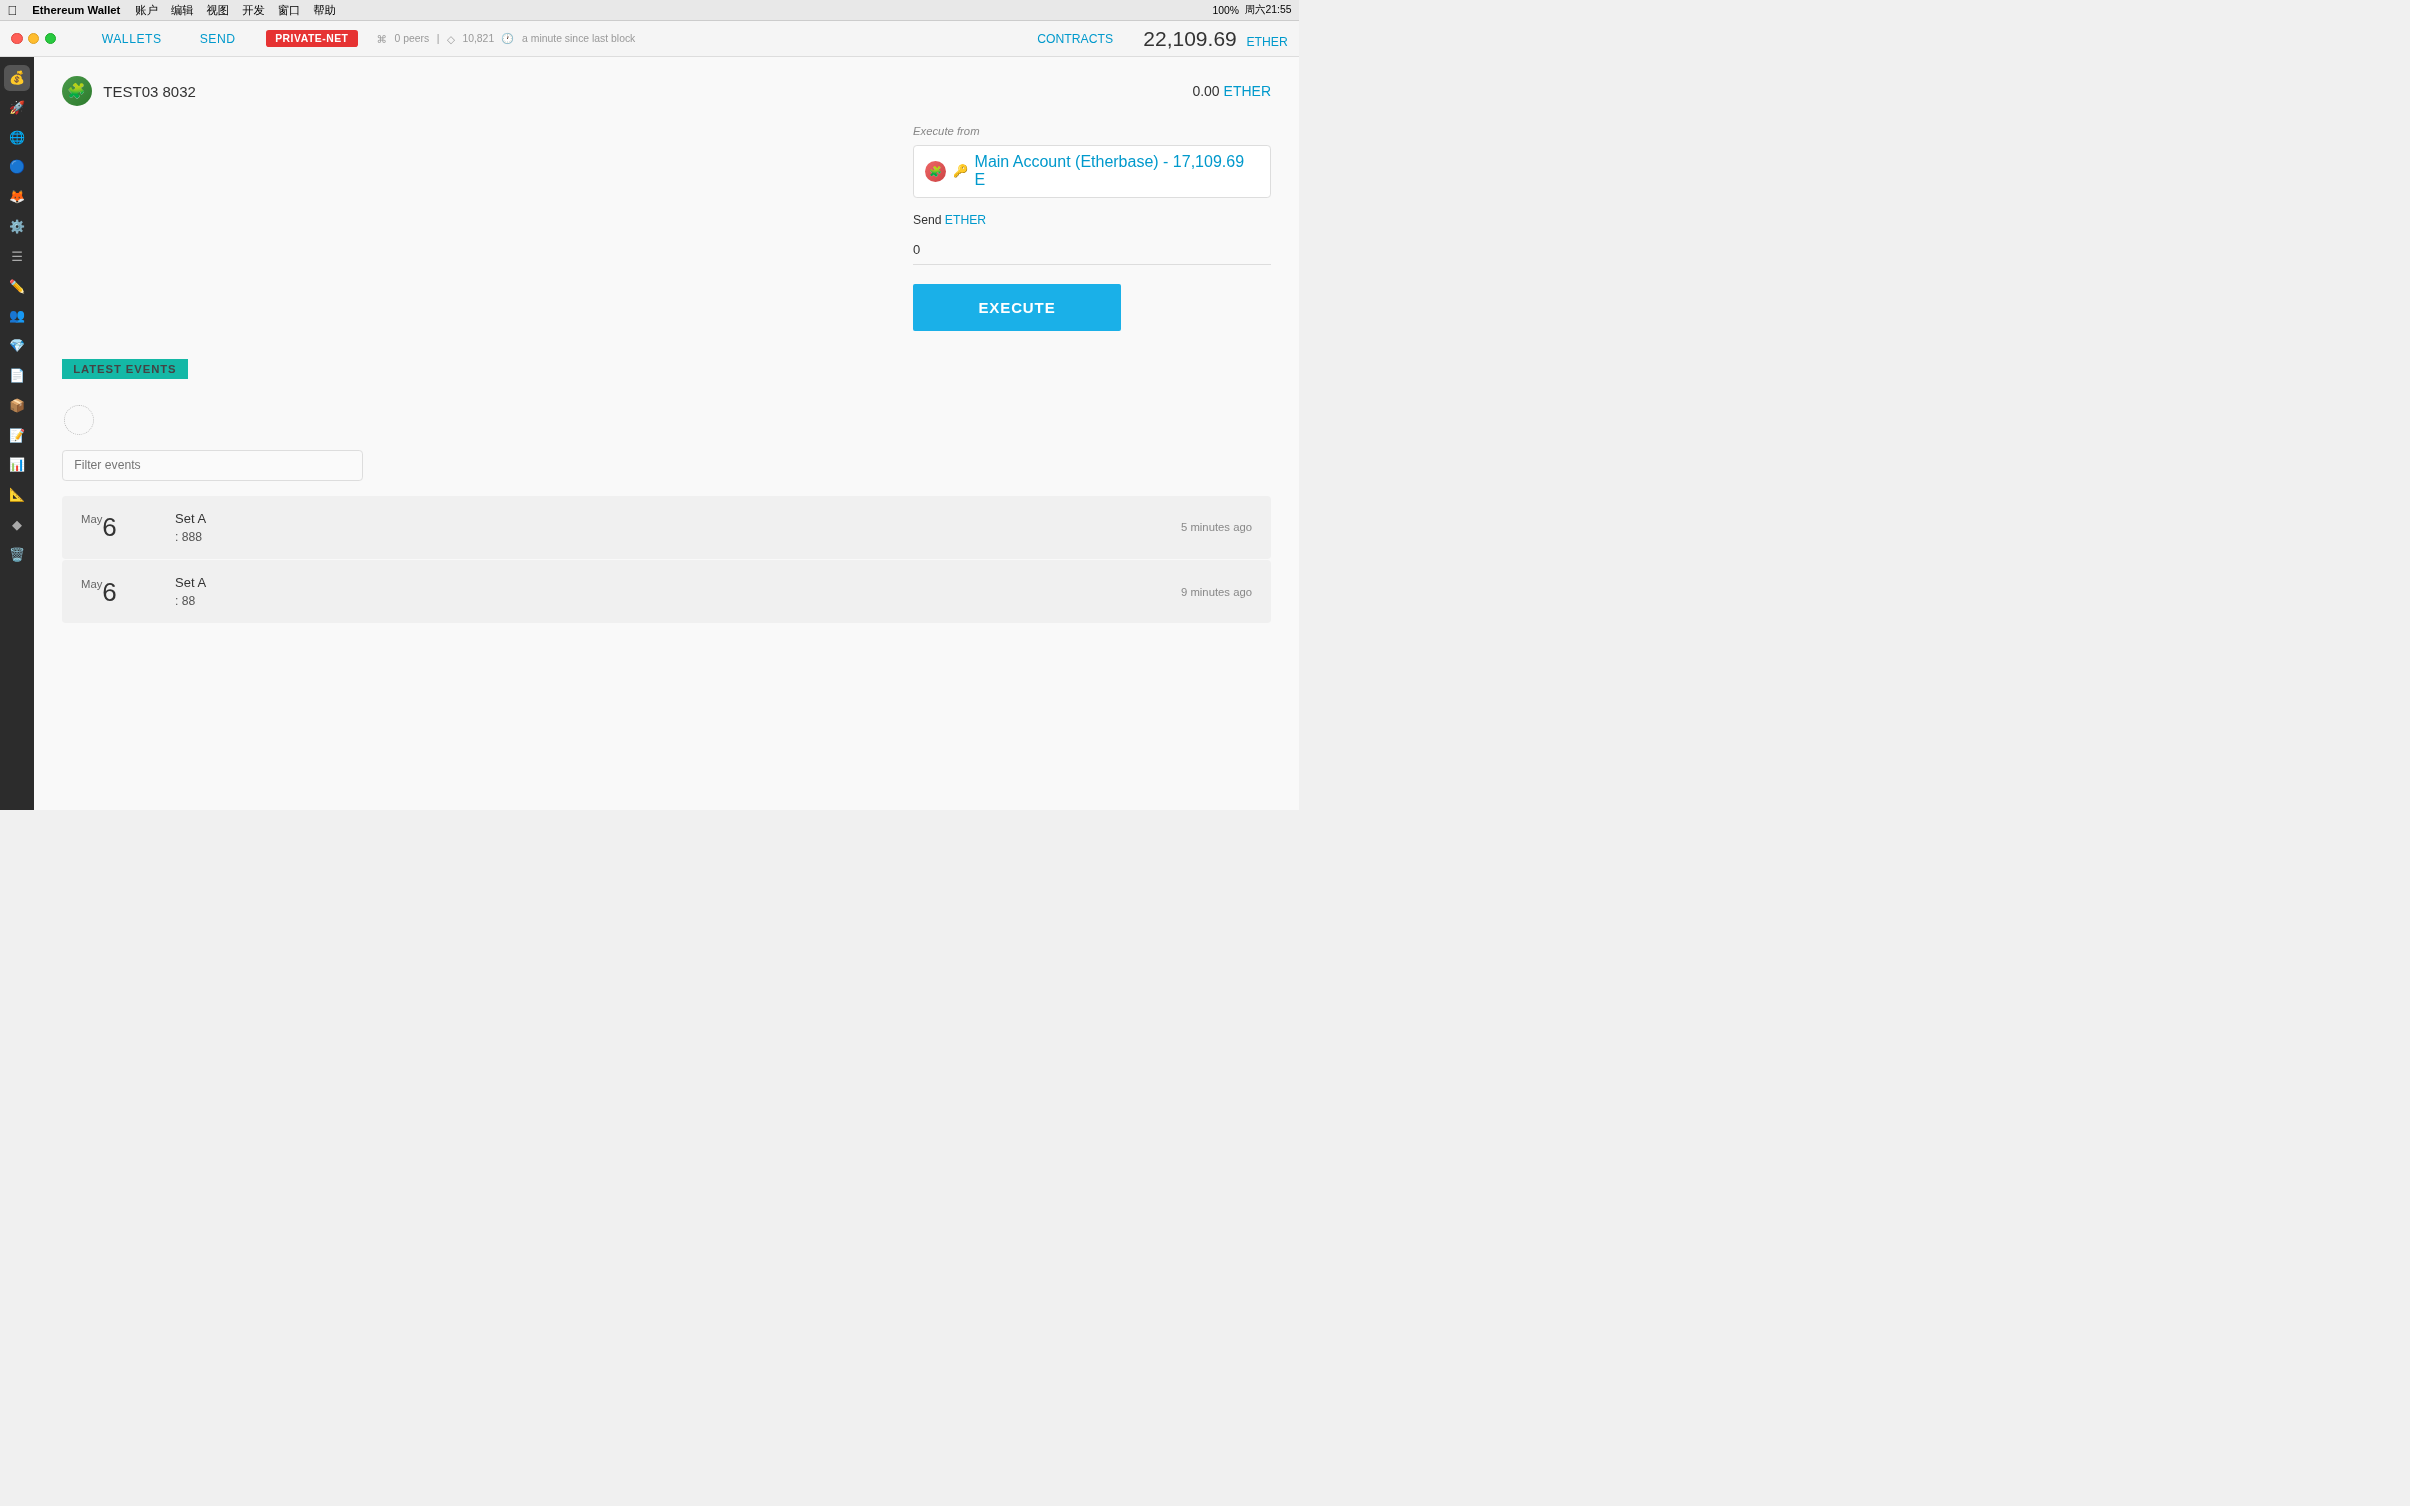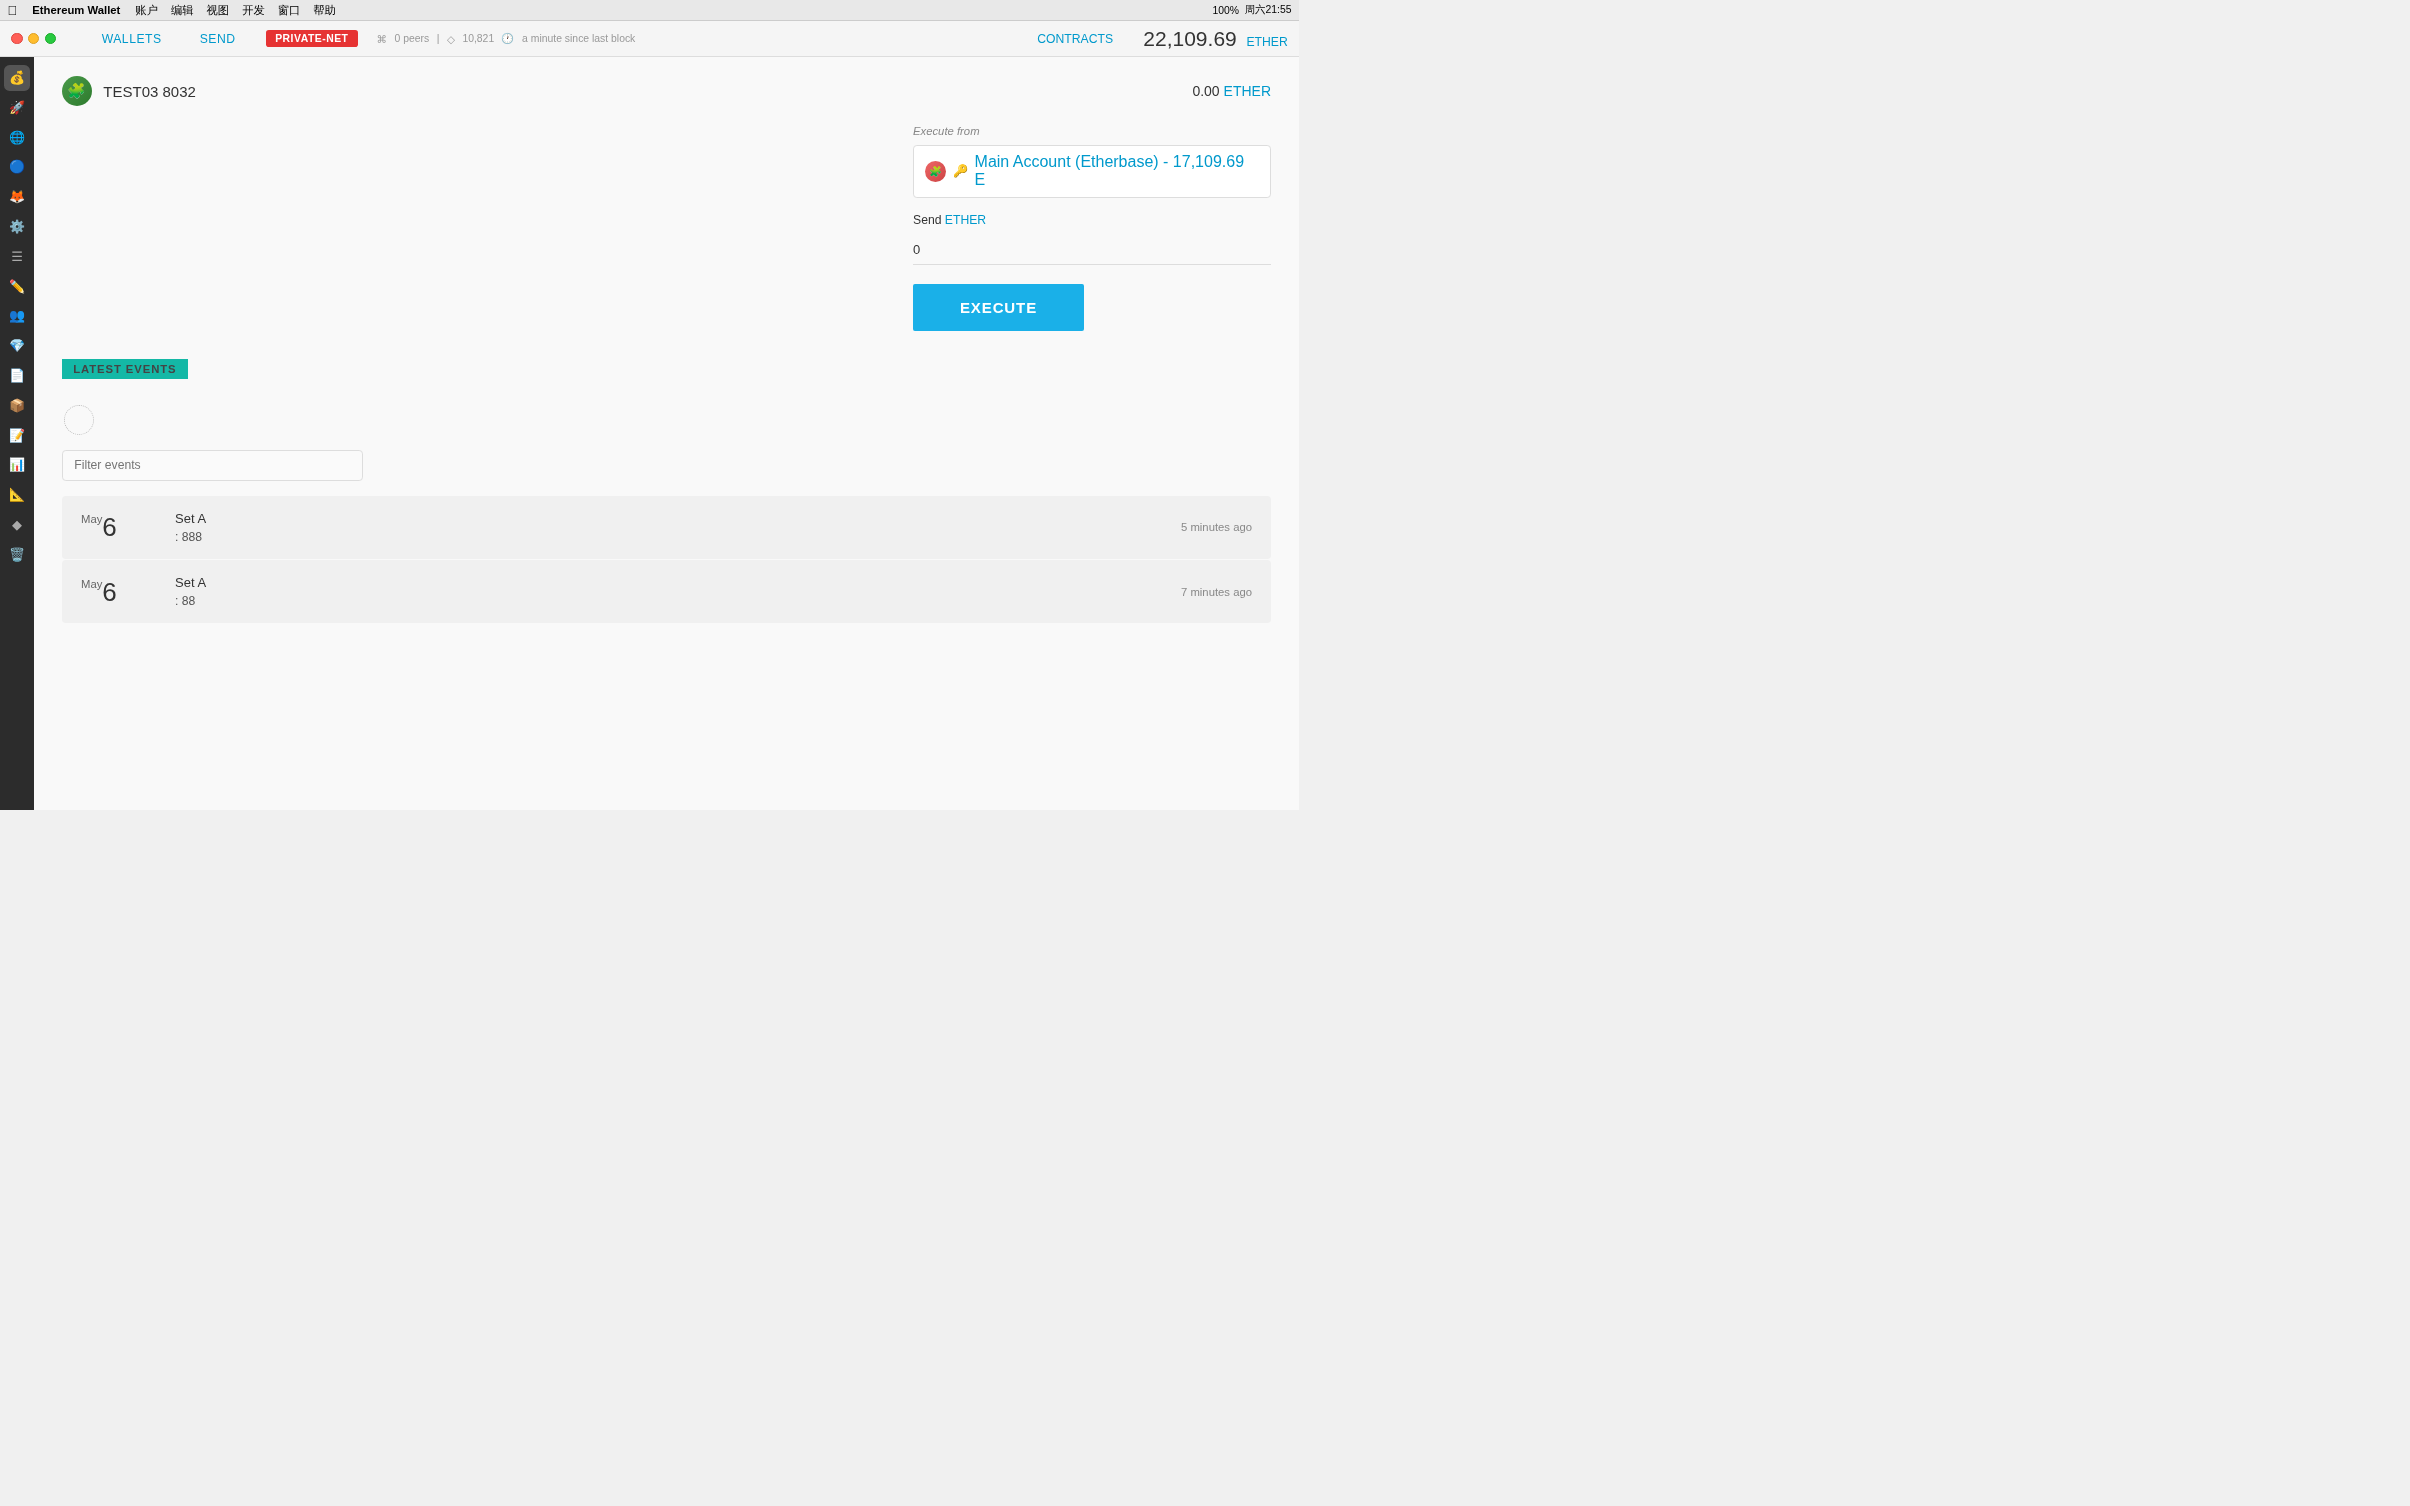--- a/index.html
+++ b/index.html
@@ -247,21 +247,21 @@
     .execute-button {
       background: #1ab0e8;
       color: #fff;
       border: none;
       padding: 15px 38px;
       font-size: 15px;
       font-weight: bold;
       letter-spacing: 0.9px;
       cursor: pointer;
       border-radius: 1.9px;
-      width: 171px;
+      width: 208px;
     }
 
     
     .latest-events-section {
       margin-top: 28px;
     }
     .latest-events-header {
       display: inline-block;
       background: #14b8a6;
       padding: 3.8px 11.3px;
@@ -513,20 +513,20 @@
         
         <div class="event-row">
           <div class="event-date-block">
             <span class="event-month">May</span>
             <span class="event-day">6</span>
           </div>
           <div class="event-details">
             <div class="event-name">Set A</div>
             <div class="event-value">: 88</div>
           </div>
-          <div class="event-time">7 minutes ago</div>
+          <div class="event-time">9 minutes ago</div>
         </div>
 
       </div>
     </div>
   </div>
 </div>
 
 
 </body></html>

